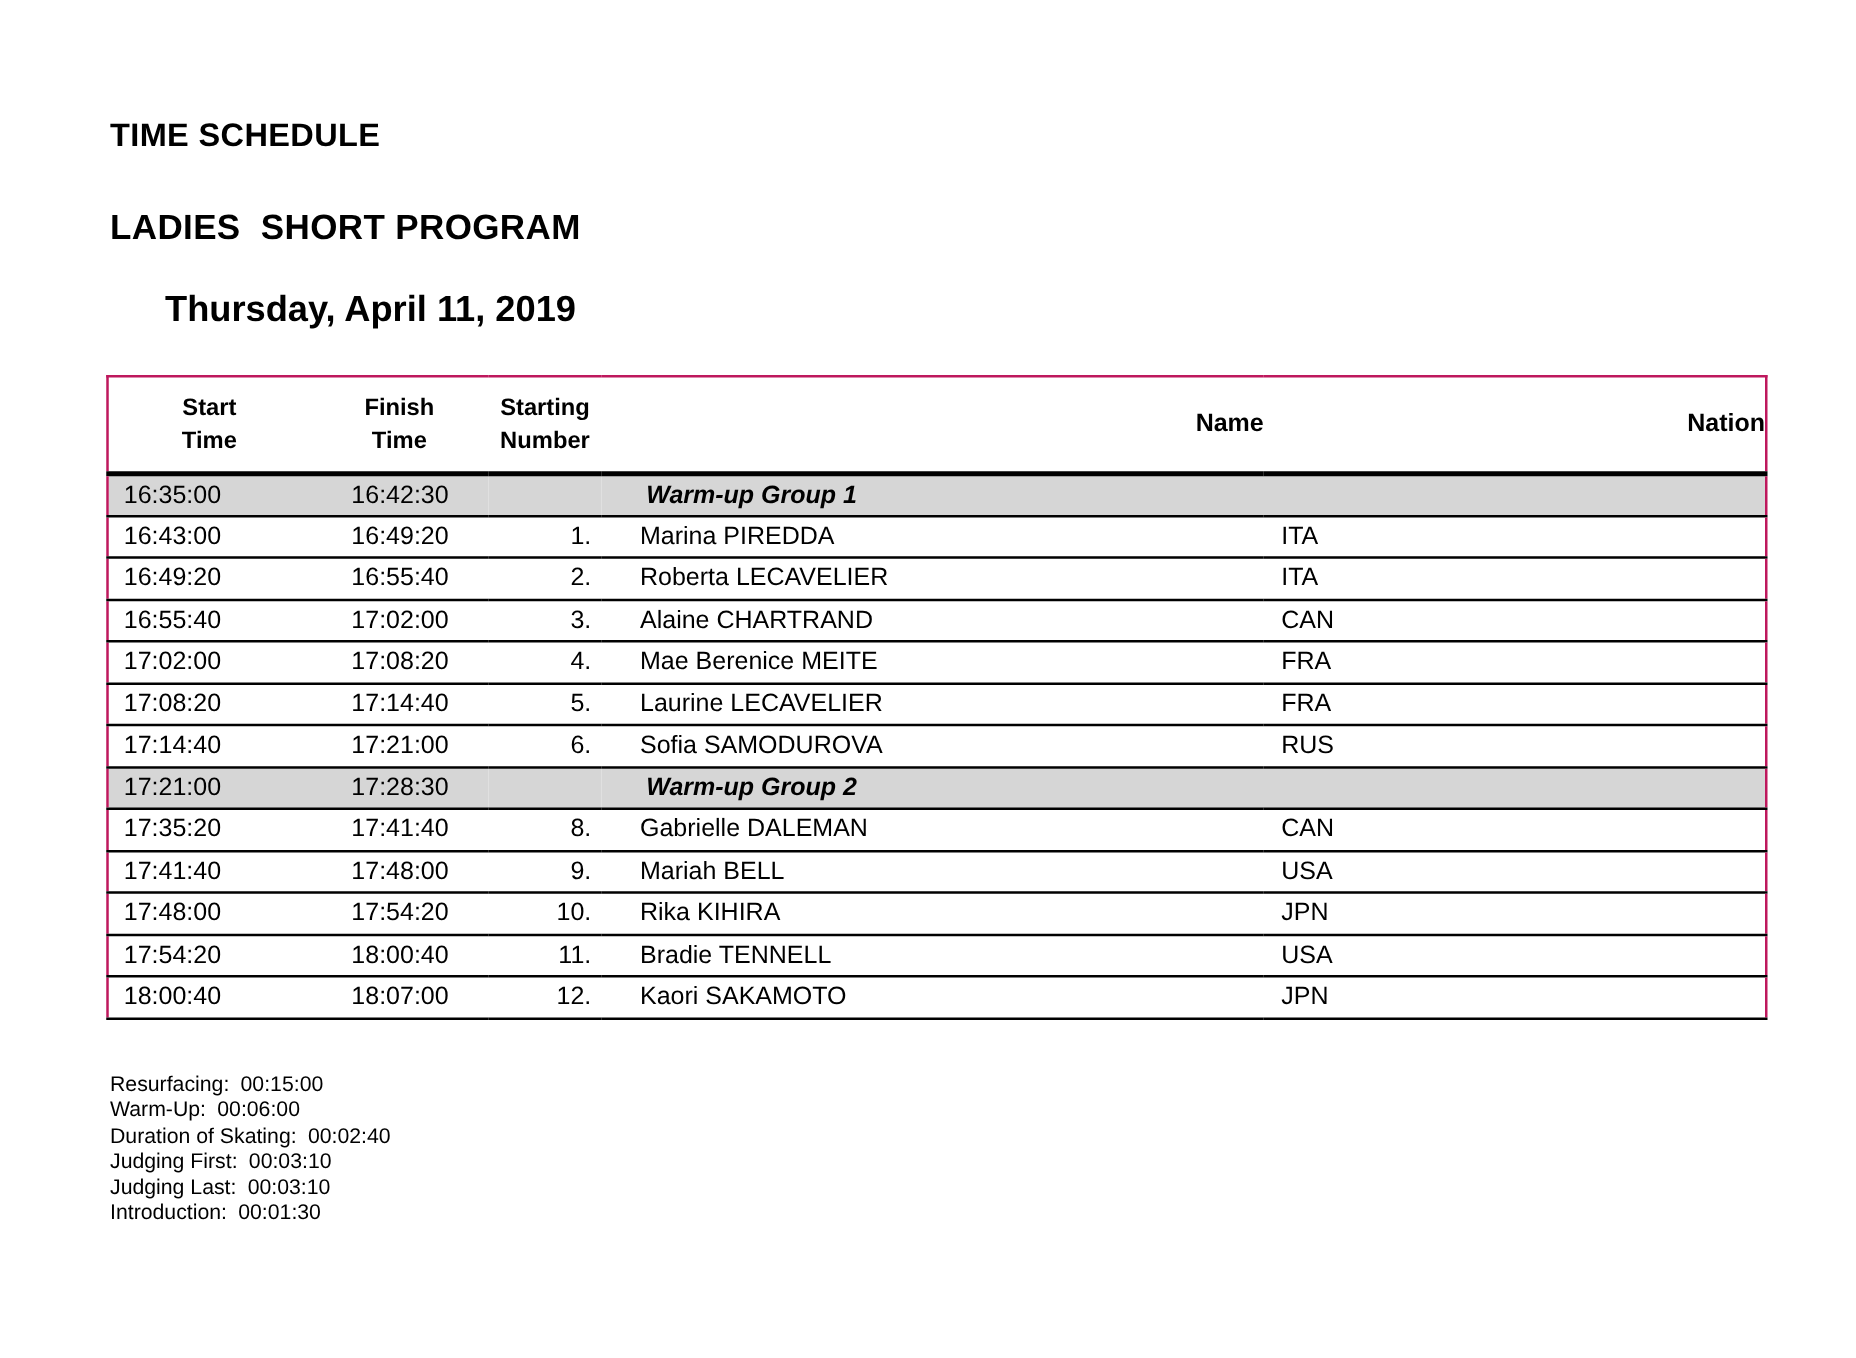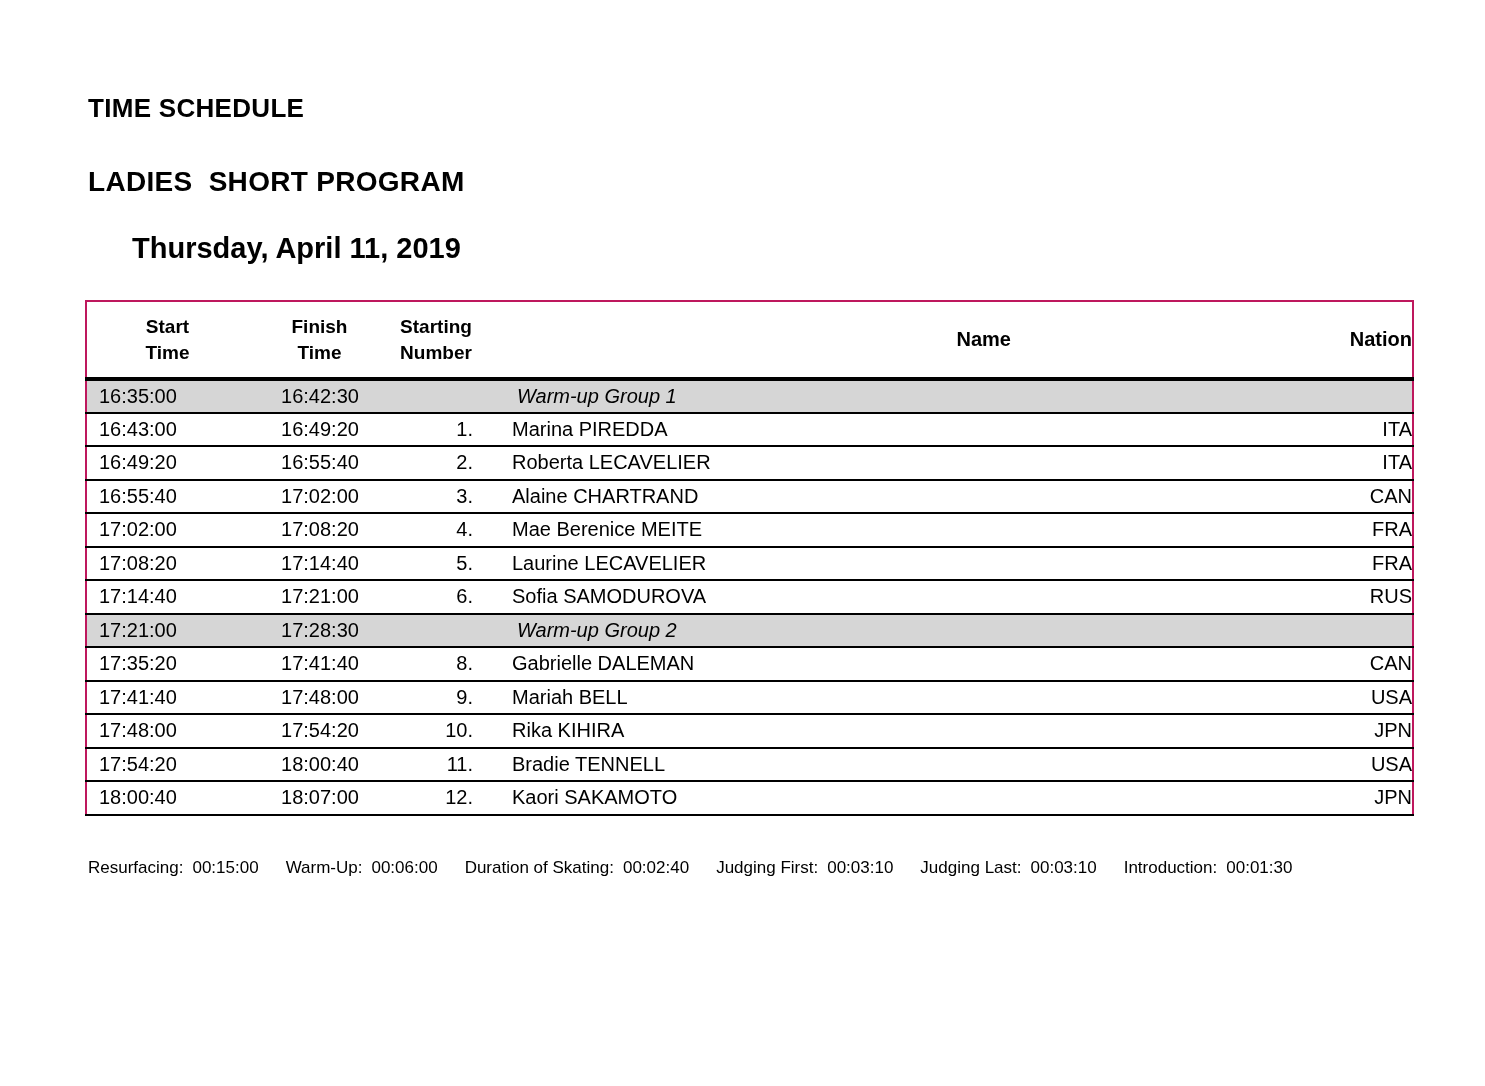--- a/index.html
+++ b/index.html
@@ -54,27 +54,27 @@
 
   td {
     font-size: 20px;
     vertical-align: middle;
     white-space: nowrap; overflow: hidden;
   }
   td.c-start  { text-align: left;  padding-left: 12px; }
   td.c-finish { text-align: center;  padding-left: 1px; }
   td.c-num    { text-align: right; padding-right: 8px; }
   td.c-name   { text-align: left;  padding-left: 31px; }
-  td.c-nation { text-align: right;  padding-left: 14px; }
-  td.group-name { font-weight: normal; font-style: italic; padding-left: 36px; margin-top: 20px; }
+  td.c-nation { text-align: left;  padding-left: 14px; }
+  td.group-name { font-weight: bold; font-style: italic; padding-left: 36px; margin-top: 20px; }
 
   .legend {
     position: absolute; left: 88px; top: 858px;
     width: 1330px;
-    display: flex; flex-direction: row; align-items: baseline;
+    display: flex; flex-direction: column; align-items: baseline;
     column-gap: 27px;
     font-size: 17px; line-height: 1.2;
     white-space: nowrap;
   }
   .legend-item { display: inline-flex; column-gap: 9px; }
 </style>
 </head>
 <body>
 
 <div class="page">

